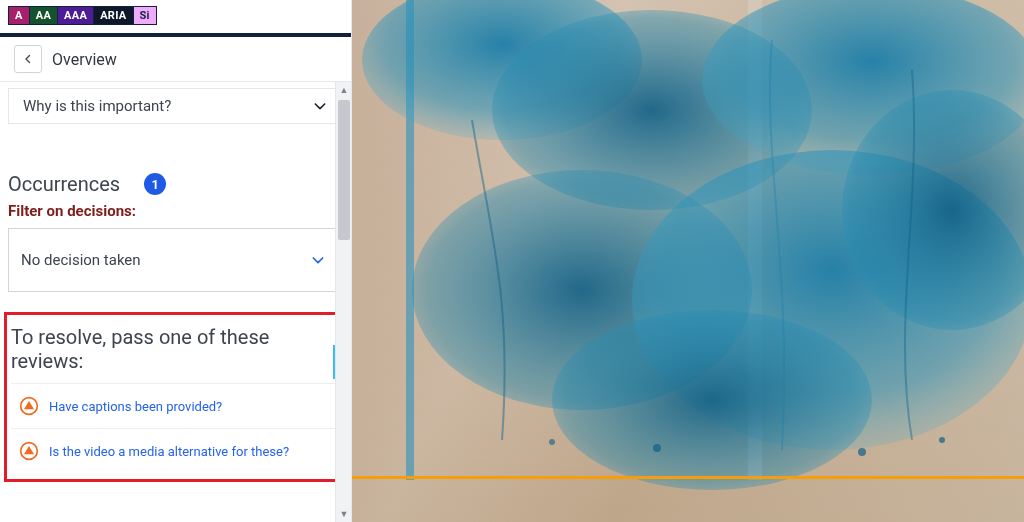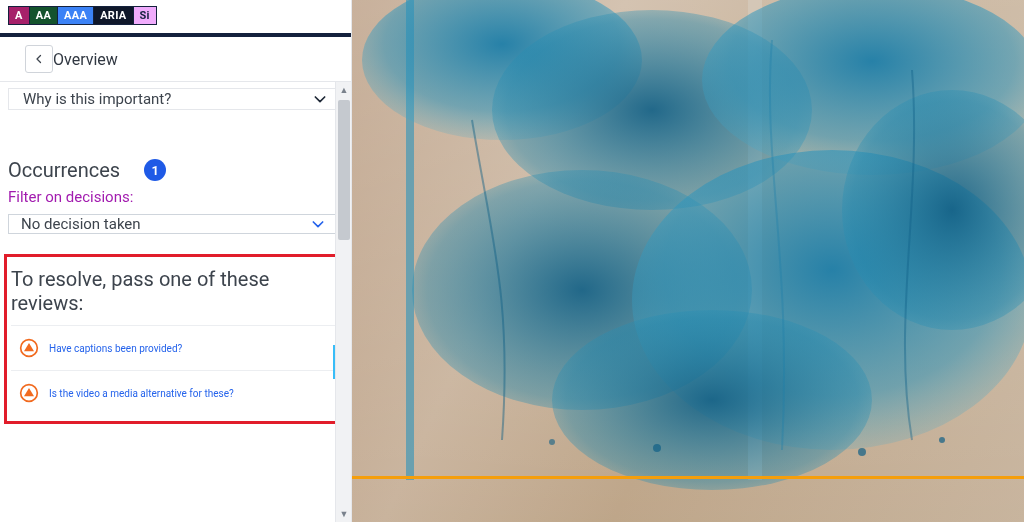--- a/index.html
+++ b/index.html
@@ -35,32 +35,33 @@
       padding: 2px 6px;
       border: 1px solid #14213d;
       display: inline-flex;
       align-items: center;
       justify-content: center;
       letter-spacing: 0.3px;
     }
     .badge + .badge { border-left: none; }
     .badge.a    { background: #a6206a; }
     .badge.aa   { background: #14532d; }
-    .badge.aaa  { background: #3b82f6; }
+    .badge.aaa  { background: #4c1d95; }
     .badge.aria { background: #0f172a; }
     .badge.si   { background: #f0abfc; color: #14213d; }
     .thick-divider {
       height: 4px;
       background: #14213d;
       width: 100%;
     }
     .overview-row {
       display: flex;
       align-items: center;
-      padding: 8px 25px;
+      padding: 8px 14px;
+      gap: 10px;
       border-bottom: 1px solid #e5e7eb;
     }
     .back-btn {
       width: 28px; height: 28px;
       border: 1px solid #d0d4da;
       border-radius: 3px;
       background: #fff;
       display: flex; align-items: center; justify-content: center;
       cursor: pointer;
     }
@@ -82,21 +83,21 @@
       padding: 6px 6px 8px 2px;
       line-height: 1.45;
     }
     .accordion {
       margin: 6px 4px 0 4px;
       border: 1px solid #e5e7eb;
       background: #fff;
       display: flex;
       align-items: center;
       justify-content: space-between;
-      padding: 1px 14px;
+      padding: 8px 14px;
       cursor: pointer;
       font-size: 15px;
       color: #3d444d;
     }
     .occ-block {
       padding: 48px 4px 0 4px;
     }
     .occ-title {
       font-size: 20px;
       color: #3d444d;
@@ -111,28 +112,29 @@
       min-width: 22px; height: 22px;
       border-radius: 11px;
       background: #1f5ae6;
       color: #fff;
       font-size: 13px;
       font-weight: 600;
       padding: 0 6px;
     }
     .filter-label {
       font-size: 15px;
-      color: #a21caf;
+      color: #7f1d1d;
       margin-top: 6px;
+      font-weight: bold;
     }
     .select-box {
       margin: 8px 4px 0 0;
       border: 1px solid #cfd5dc;
       background: #fff;
-      padding: 0 12px;
+      padding: 22px 12px;
       display: flex;
       align-items: center;
       justify-content: space-between;
       cursor: pointer;
       font-size: 15px;
       color: #3d444d;
     }
     .chev-blue { color: #2563eb; }
     .focus-edge {
       position: absolute;
@@ -155,21 +157,21 @@
     .review-item {
       border-top: 1px solid #eceef1;
       padding: 12px 8px;
       display: flex;
       align-items: center;
       gap: 10px;
       cursor: pointer;
     }
     .review-link {
       color: #2563eb;
-      font-size: 10px;
+      font-size: 13px;
     }
     .tri-icon {
       width: 20px; height: 20px;
       flex-shrink: 0;
     }
     .fake-scrollbar {
       position: absolute;
       top: 0; right: 0;
       width: 16px; height: 100%;
       background: #f1f2f4;

